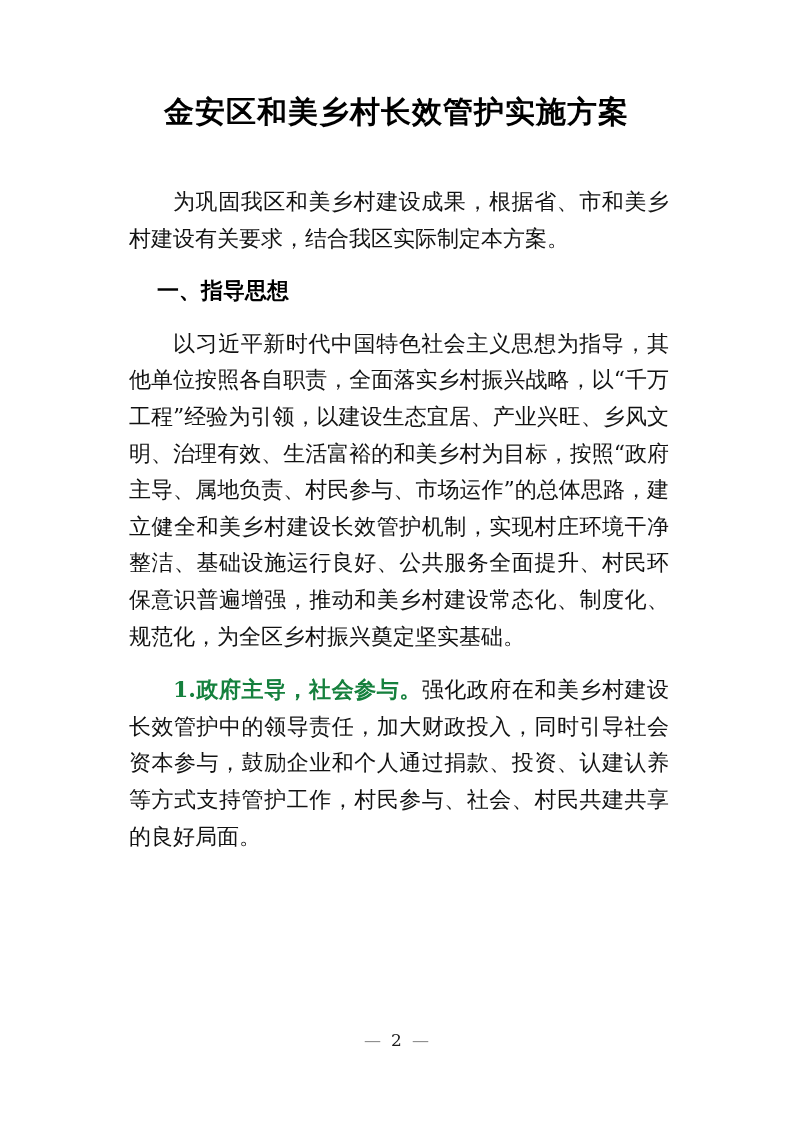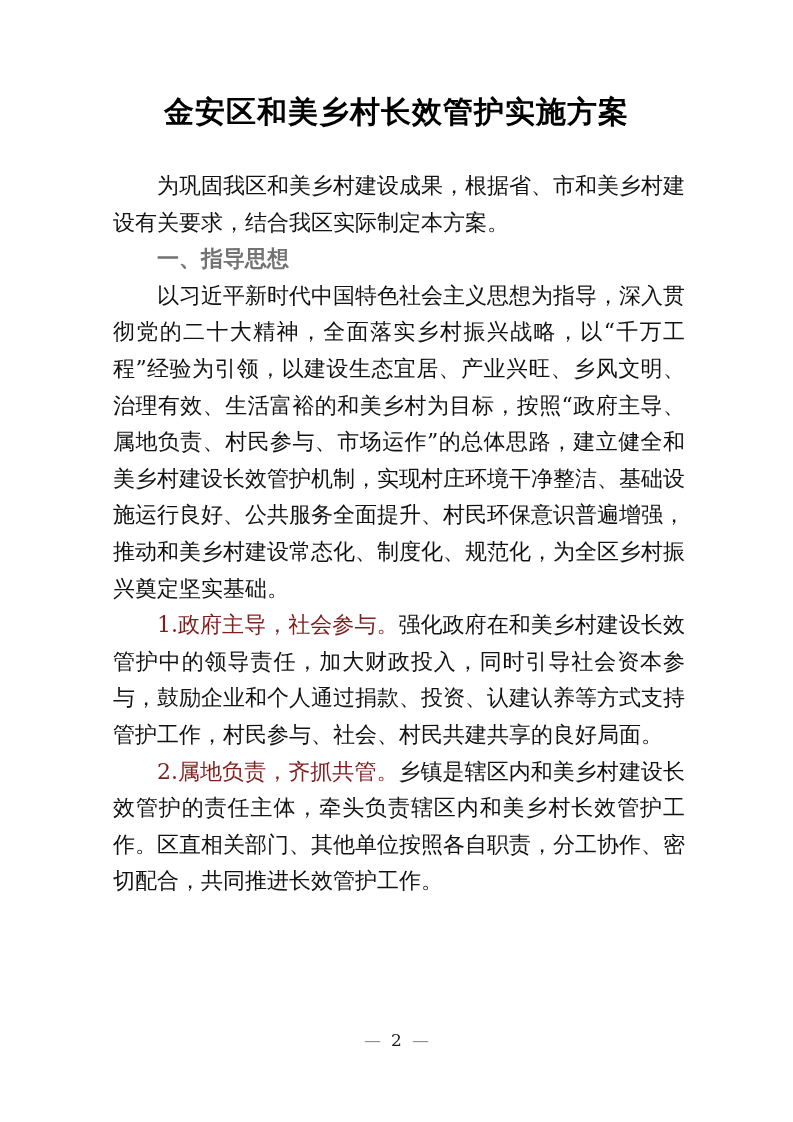--- a/index.html
+++ b/index.html
@@ -30,31 +30,31 @@
     position: absolute;
     left: 113px;
     top: 168px;
     width: 572px;
     font-size: 22px;
     line-height: 36.6px;
     text-align: justify;
   }
   .para {
     text-indent: 2em;
-    margin: 0;
+    margin: 16px;
   }
   .section-heading {
     text-indent: 2em;
     font-family: "DejaVu Sans", "Liberation Sans", sans-serif;
     font-weight: bold;
-    color: #737373;
+    color: #000000;
   }
   .lead {
-    font-weight: normal;
-    color: #7f1d1d;
+    font-weight: bold;
+    color: #15803d;
   }
   .footer {
     position: absolute;
     top: 1028px;
     left: 0;
     width: 100%;
     text-align: center;
     font-size: 17px;
     line-height: 24px;
     color: #1a1a1a;
@@ -72,25 +72,24 @@
 <div class="page">
 
   <h1 class="doc-title">金安区和美乡村长效管护实施方案</h1>
 
   <div class="content">
 
     <p class="para">为巩固我区和美乡村建设成果，根据省、市和美乡村建设有关要求，结合我区实际制定本方案。</p>
 
     <p class="section-heading">一、指导思想</p>
 
-    <p class="para">以习近平新时代中国特色社会主义思想为指导，深入贯彻党的二十大精神，全面落实乡村振兴战略，以“千万工程”经验为引领，以建设生态宜居、产业兴旺、乡风文明、治理有效、生活富裕的和美乡村为目标，按照“政府主导、属地负责、村民参与、市场运作”的总体思路，建立健全和美乡村建设长效管护机制，实现村庄环境干净整洁、基础设施运行良好、公共服务全面提升、村民环保意识普遍增强，推动和美乡村建设常态化、制度化、规范化，为全区乡村振兴奠定坚实基础。</p>
+    <p class="para">以习近平新时代中国特色社会主义思想为指导，其他单位按照各自职责，全面落实乡村振兴战略，以“千万工程”经验为引领，以建设生态宜居、产业兴旺、乡风文明、治理有效、生活富裕的和美乡村为目标，按照“政府主导、属地负责、村民参与、市场运作”的总体思路，建立健全和美乡村建设长效管护机制，实现村庄环境干净整洁、基础设施运行良好、公共服务全面提升、村民环保意识普遍增强，推动和美乡村建设常态化、制度化、规范化，为全区乡村振兴奠定坚实基础。</p>
 
 
     <p class="para"><span class="lead">1.政府主导，社会参与。</span><span>强化政府在和美乡村建设长效管护中的领导责任，加大财政投入，同时引导社会资本参与，鼓励企业和个人通过捐款、投资、认建认养等方式支持管护工作，村民参与、社会、村民共建共享的良好局面。</span></p>
 
-    <p class="para"><span class="lead">2.属地负责，齐抓共管。</span><span>乡镇是辖区内和美乡村建设长效管护的责任主体，牵头负责辖区内和美乡村长效管护工作。区直相关部门、其他单位按照各自职责，分工协作、密切配合，共同推进长效管护工作。</span></p>
 
 
   </div>
 
   <div class="footer"><span class="dash">—</span><span>2</span><span class="dash">—</span></div>
 
 </div>
 
 </body></html>

